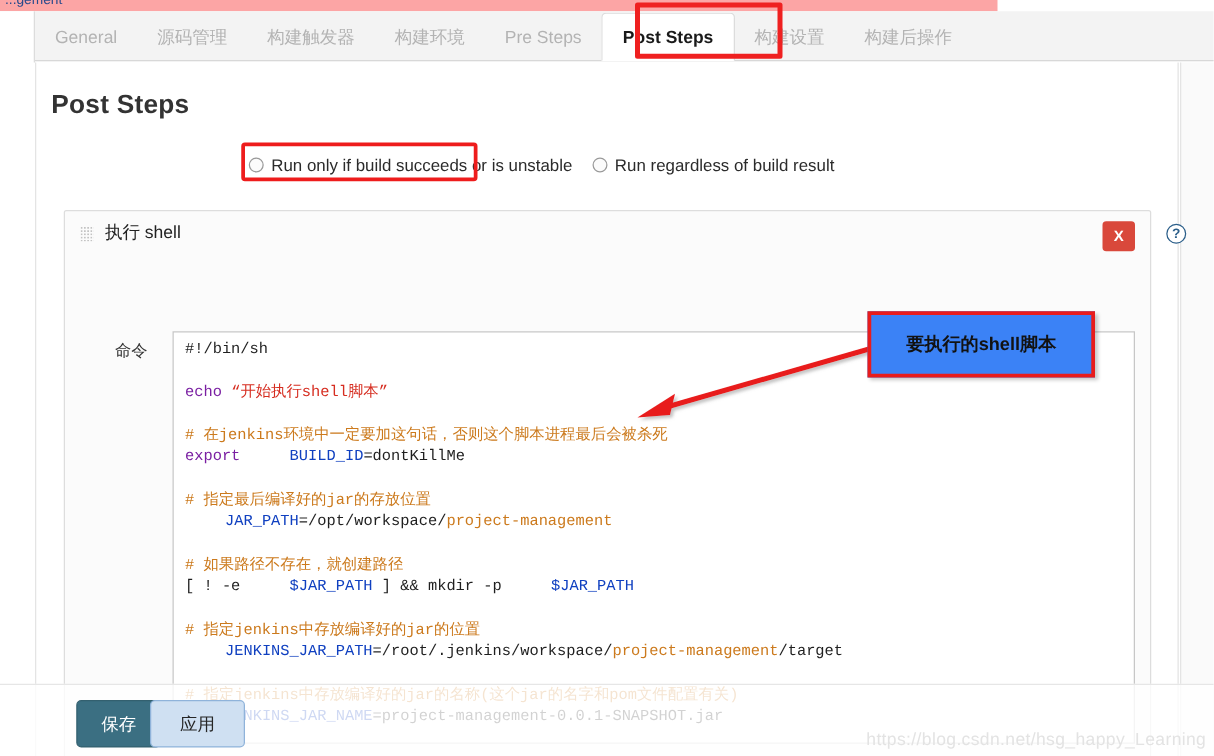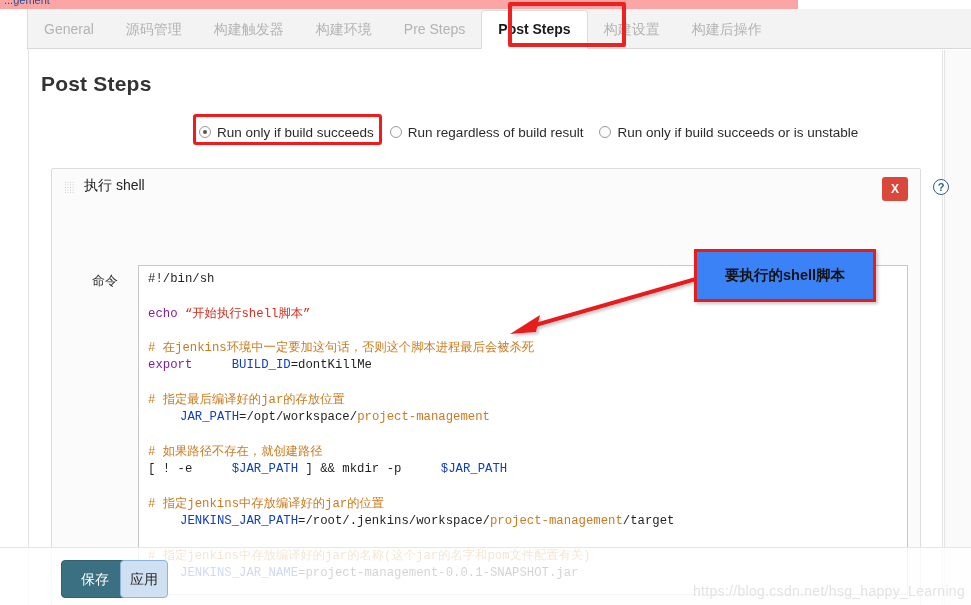--- a/index.html
+++ b/index.html
@@ -246,21 +246,21 @@
     color: #ffffff;
     font-size: 14px;
     border: 1px solid #33606f;
     border-radius: 4px;
     text-align: center; line-height: 36px;
     cursor: pointer;
     margin-left: 20px;
   }
   .btn-apply {
     position: absolute; left: 120px; top: 12px;
-    width: 48px; height: 38px;
+    width: 76px; height: 38px;
     background: #cfe0f2;
     color: #262626;
     font-size: 14px;
     border: 1px solid #8fb3da;
     border-radius: 4px;
     text-align: center; line-height: 36px;
     cursor: pointer;
   }
   .watermark {
     position: absolute; right: 6px; bottom: 6px;
@@ -302,30 +302,26 @@
   <div class="tab-highlight"></div>
 
   <div class="right-gutter"></div>
 
   <div class="content">
 
     <div class="page-title">Post Steps</div>
 
     <div class="radio-row">
         <div class="radio-item">
-          <span class="radio-dot checked"></span>
-          <span class="radio-label">Run only if build succeeds</span>
+          <span class="radio-dot"></span>
+          <span class="radio-label">Run only if build succeeds or is unstable</span>
         </div>
         <div class="radio-item">
           <span class="radio-dot"></span>
           <span class="radio-label">Run regardless of build result</span>
-        </div>
-        <div class="radio-item">
-          <span class="radio-dot"></span>
-          <span class="radio-label">Run only if build succeeds or is unstable</span>
         </div>
       </div>
     <div class="radio-hint">Should the post-build steps run only for successful builds, etc.</div>
 
     <div class="builder-panel">
       <div class="builder-head">
         <div class="drag-grip"></div>
         <div class="builder-title">执行 shell</div>
         <div class="delete-x">X</div>
         <div class="help-icon">?</div>

